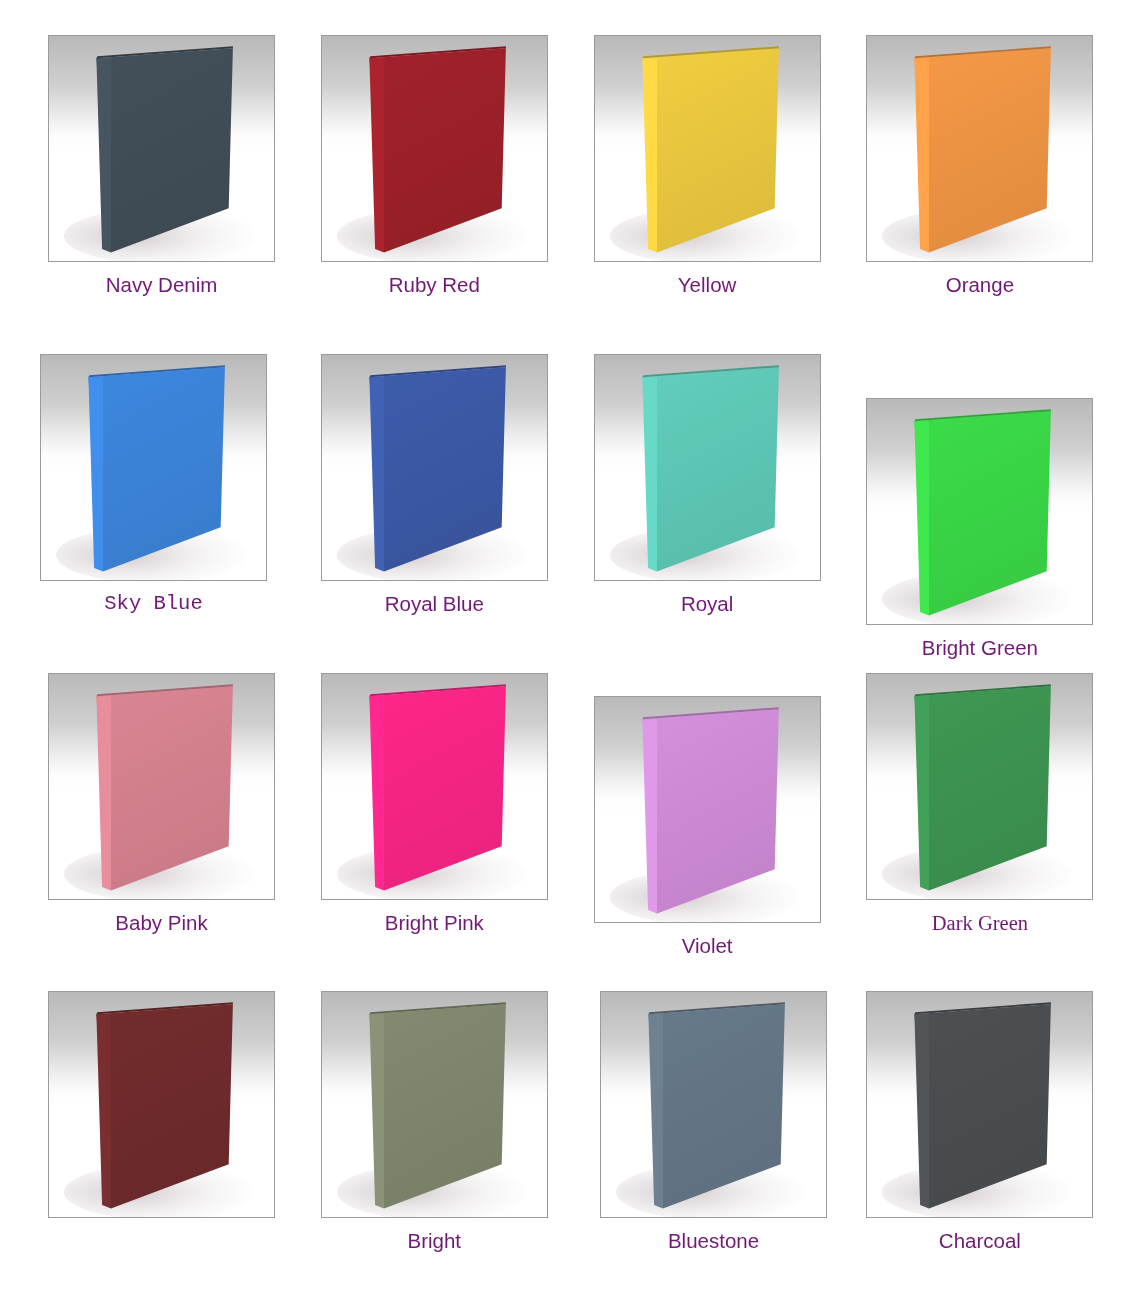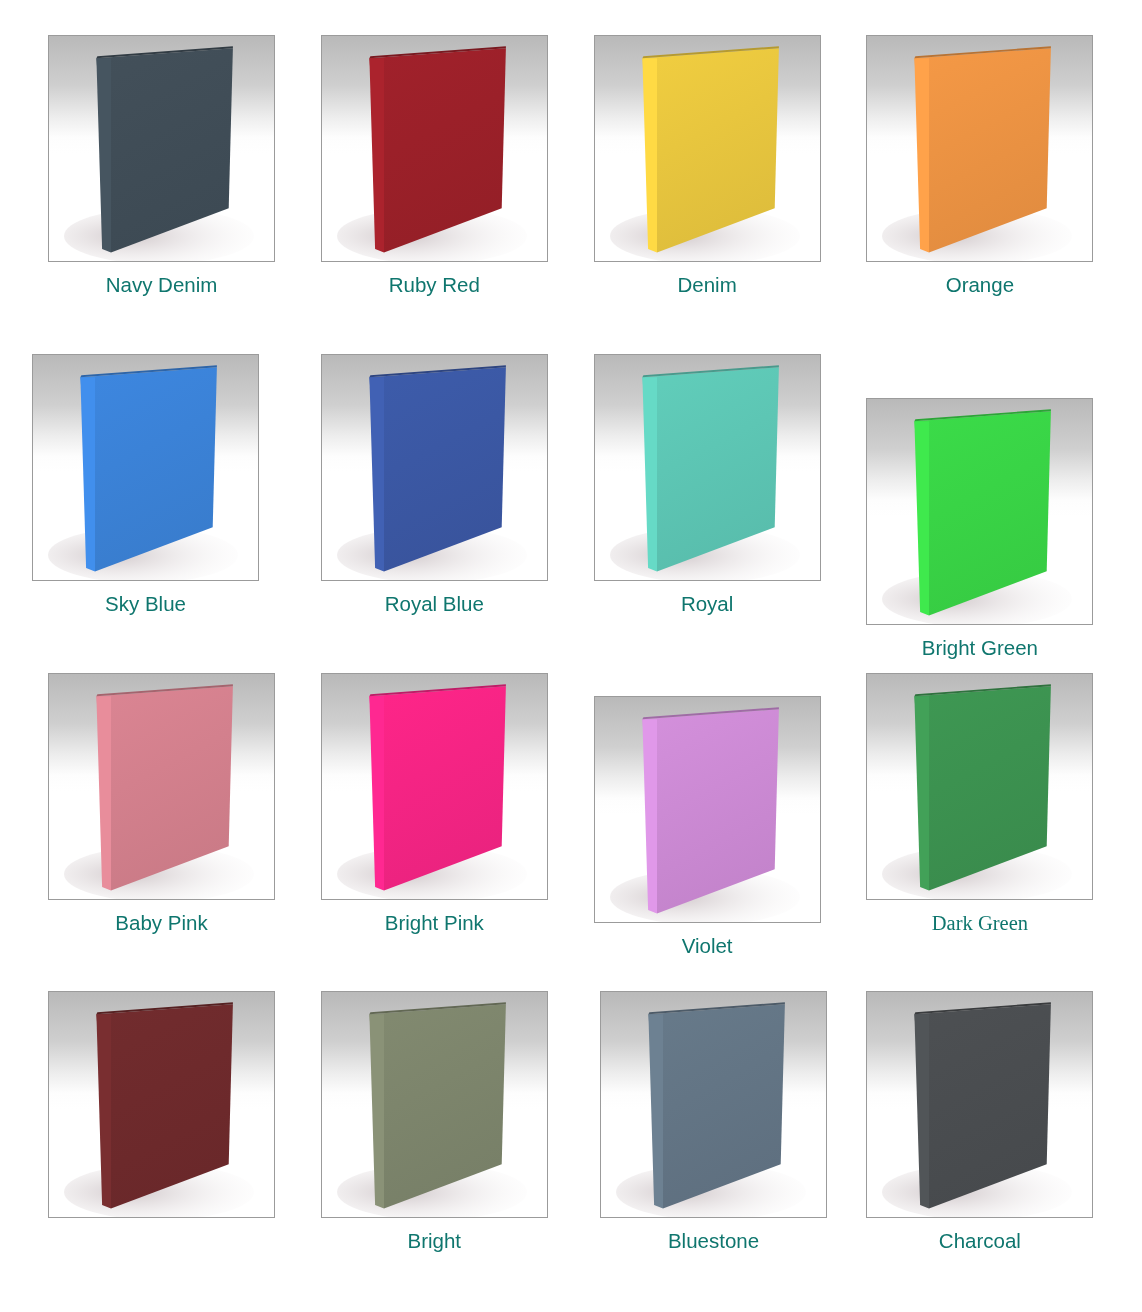--- a/index.html
+++ b/index.html
@@ -12,21 +12,21 @@
   #grid{position:relative;width:1142px;height:1312px;}
   .cell{position:absolute;width:227px;}
   .card{
     position:relative;width:225px;height:225px;
     border:1px solid #9b9b9b;
     background:linear-gradient(to bottom,#b9b9b9 0%,#cfcfcf 22%,#ededed 36%,#fdfdfd 45%,#ffffff 52%,#ffffff 100%);
     overflow:hidden;
   }
   .card svg{position:absolute;left:0;top:0;}
   .label{
-    text-align:center;font-size:20.5px;color:#0f766e;
+    text-align:center;font-size:20.5px;color:#701a75;
     line-height:26px;margin-top:10px;white-space:pre-line;
   }
 </style>
 </head>
 <body>
 
 <div id="grid">
     <div class="cell" style="left: 48px; top: 35px;">
       <div class="card">
   <svg width="225" height="225" viewBox="0 0 225 225">
@@ -81,21 +81,21 @@
         <stop offset="0" stop-color="#c9bfc2" stop-opacity="0.85"></stop>
         <stop offset="1" stop-color="#ffffff" stop-opacity="0"></stop>
       </radialGradient>
     </defs>
     <ellipse cx="110" cy="200" rx="95" ry="28" fill="url(#g2sh)"></ellipse>
     <polygon points="47.4,22.2 183.9,12.2 179.7,172.3 62,216.4" fill="url(#g2f)"></polygon>
     <polygon points="47.4,22.2 53.1,213.1 62,216.4 62,22.2" fill="#ffda44"></polygon>
     <polygon points="47.4,22.2 183.9,12.2 183.9,10.2 48.4,20.2" fill="#b59a30"></polygon>
   </svg>
       </div>
-      <div class="label">Denim</div>
+      <div class="label">Yellow</div>
     </div>
     <div class="cell" style="left: 866.4px; top: 35px;">
       <div class="card">
   <svg width="225" height="225" viewBox="0 0 225 225">
     <defs>
       <linearGradient id="g3f" x1="0" y1="0" x2="0.35" y2="1">
         <stop offset="0" stop-color="#f59946"></stop>
         <stop offset="1" stop-color="#e38d40"></stop>
       </linearGradient>
       <radialGradient id="g3sh" cx="0.35" cy="0.5" r="0.8">
@@ -104,21 +104,21 @@
       </radialGradient>
     </defs>
     <ellipse cx="110" cy="200" rx="95" ry="28" fill="url(#g3sh)"></ellipse>
     <polygon points="47.4,22.2 183.9,12.2 179.7,172.3 62,216.4" fill="url(#g3f)"></polygon>
     <polygon points="47.4,22.2 53.1,213.1 62,216.4 62,22.2" fill="#ffa24a"></polygon>
     <polygon points="47.4,22.2 183.9,12.2 183.9,10.2 48.4,20.2" fill="#b87334"></polygon>
   </svg>
       </div>
       <div class="label">Orange</div>
     </div>
-    <div class="cell" style="left: 32px; top: 353.8px;">
+    <div class="cell" style="left: 40px; top: 353.8px; font-family: Liberation Mono, monospace;">
       <div class="card">
   <svg width="225" height="225" viewBox="0 0 225 225">
     <defs>
       <linearGradient id="g4f" x1="0" y1="0" x2="0.35" y2="1">
         <stop offset="0" stop-color="#3d87e0"></stop>
         <stop offset="1" stop-color="#397dce"></stop>
       </linearGradient>
       <radialGradient id="g4sh" cx="0.35" cy="0.5" r="0.8">
         <stop offset="0" stop-color="#c9bfc2" stop-opacity="0.85"></stop>
         <stop offset="1" stop-color="#ffffff" stop-opacity="0"></stop>

